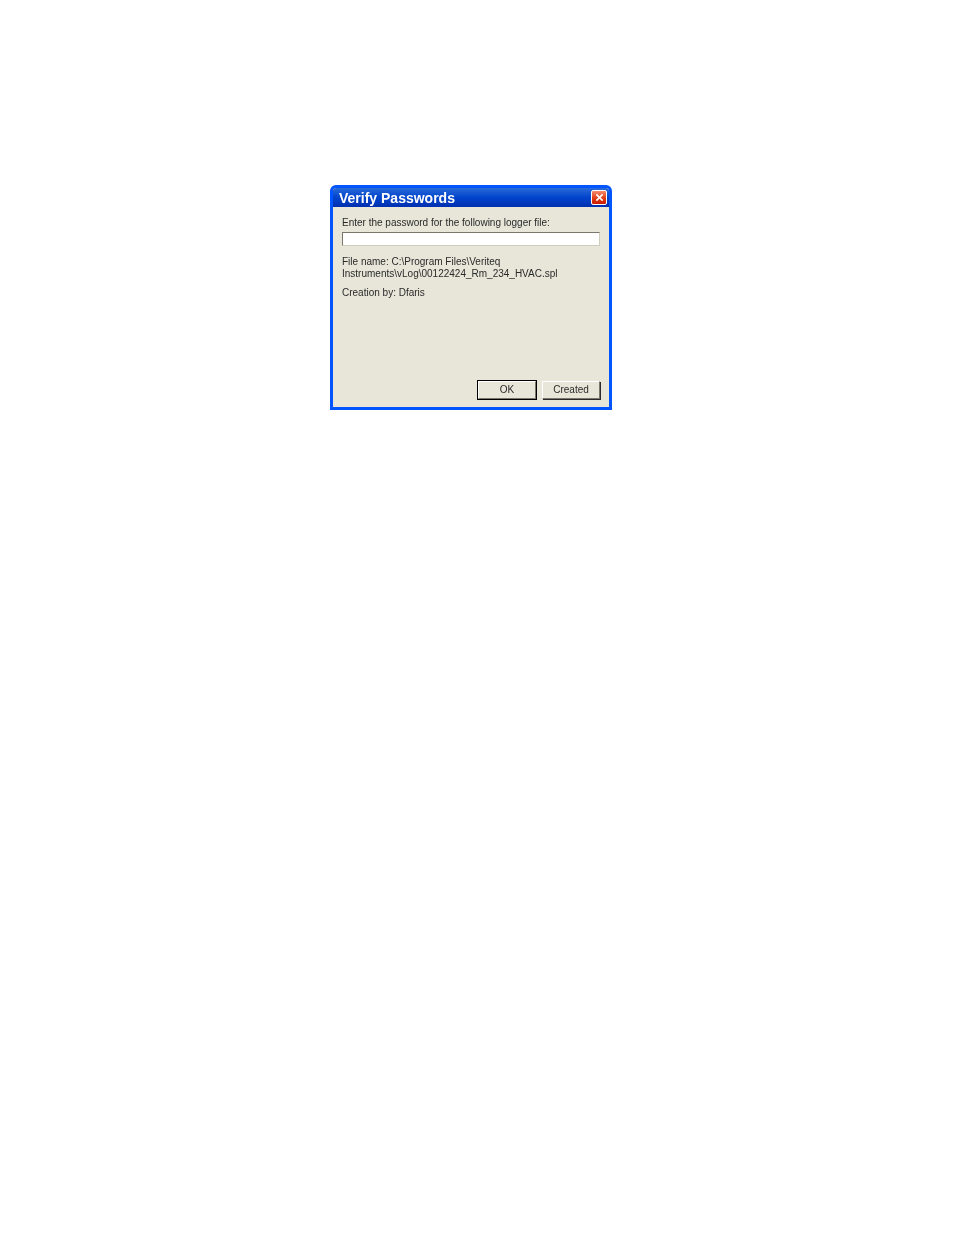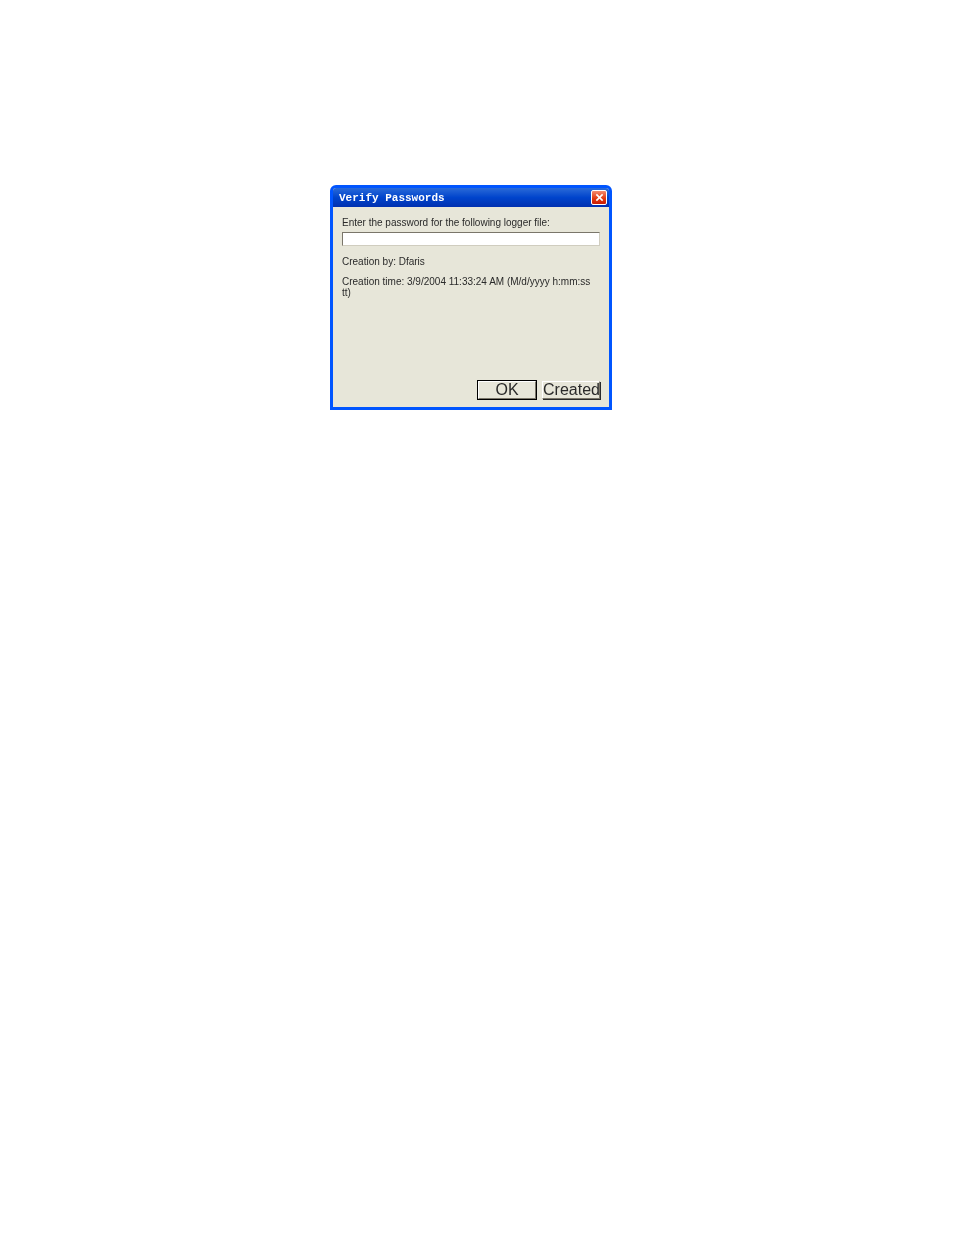--- a/index.html
+++ b/index.html
@@ -26,22 +26,22 @@
       height: 19px;
       display: flex;
       align-items: center;
       justify-content: space-between;
       padding: 0 2px 0 6px;
       border-radius: 3px 3px 0 0;
     }
     .titlebar-text {
       color: #ffffff;
       font-weight: bold;
-      font-size: 11px;
-      font-family: Liberation Mono, monospace;
+      font-size: 14px;
+      font-family: Liberation Sans, sans-serif;
     }
     .close-btn {
       width: 16px;
       height: 15px;
       background: linear-gradient(to bottom, #f58c6e 0%, #e2360c 60%, #c81b04 100%);
       border: 1px solid #ffffff;
       border-radius: 2px;
       display: flex;
       align-items: center;
       justify-content: center;
@@ -91,21 +91,21 @@
     }
     .btn {
       width: 58px;
       height: 18px;
       background: #e7e6d9;
       border-top: 1px solid #ffffff;
       border-left: 1px solid #ffffff;
       border-right: 1px solid #7a766a;
       border-bottom: 1px solid #7a766a;
       box-shadow: 1px 1px 0 0 #2a2a2a;
-      font-size: 16px;
+      font-size: 10px;
       font-family: Tahoma, Arial, sans-serif;
       cursor: pointer;
       text-align: center;
       line-height: 16px;
       color: #2a2a2a;
     }
     .btn.default {
       outline: 1px solid #000000;
     }
   </style>
@@ -118,21 +118,21 @@
     <div class="close-btn">
       <svg viewBox="0 0 10 10">
         <line x1="1.5" y1="1.5" x2="8.5" y2="8.5" stroke="#ffffff" stroke-width="1.8"></line>
         <line x1="8.5" y1="1.5" x2="1.5" y2="8.5" stroke="#ffffff" stroke-width="1.8"></line>
       </svg>
     </div>
   </div>
   <div class="dialog-body">
     <div class="prompt">Enter the password for the following logger file:</div>
     <input type="password" class="password-input" value="" style="">
+    <div class="info-line">File name: C:\Program Files\Veriteq Instruments\vLog\00122424_Rm_234_HVAC.spl</div>
     <div class="info-line">Creation by: Dfaris</div>
-    <div class="info-line">Creation time: 3/9/2004 11:33:24 AM (M/d/yyyy h:mm:ss tt)</div>
     <div class="spacer"></div>
     <div class="button-row">
       <button class="btn default">OK</button>
       <button class="btn">Created</button>
     </div>
   </div>
 </div>
 
 </body></html>

